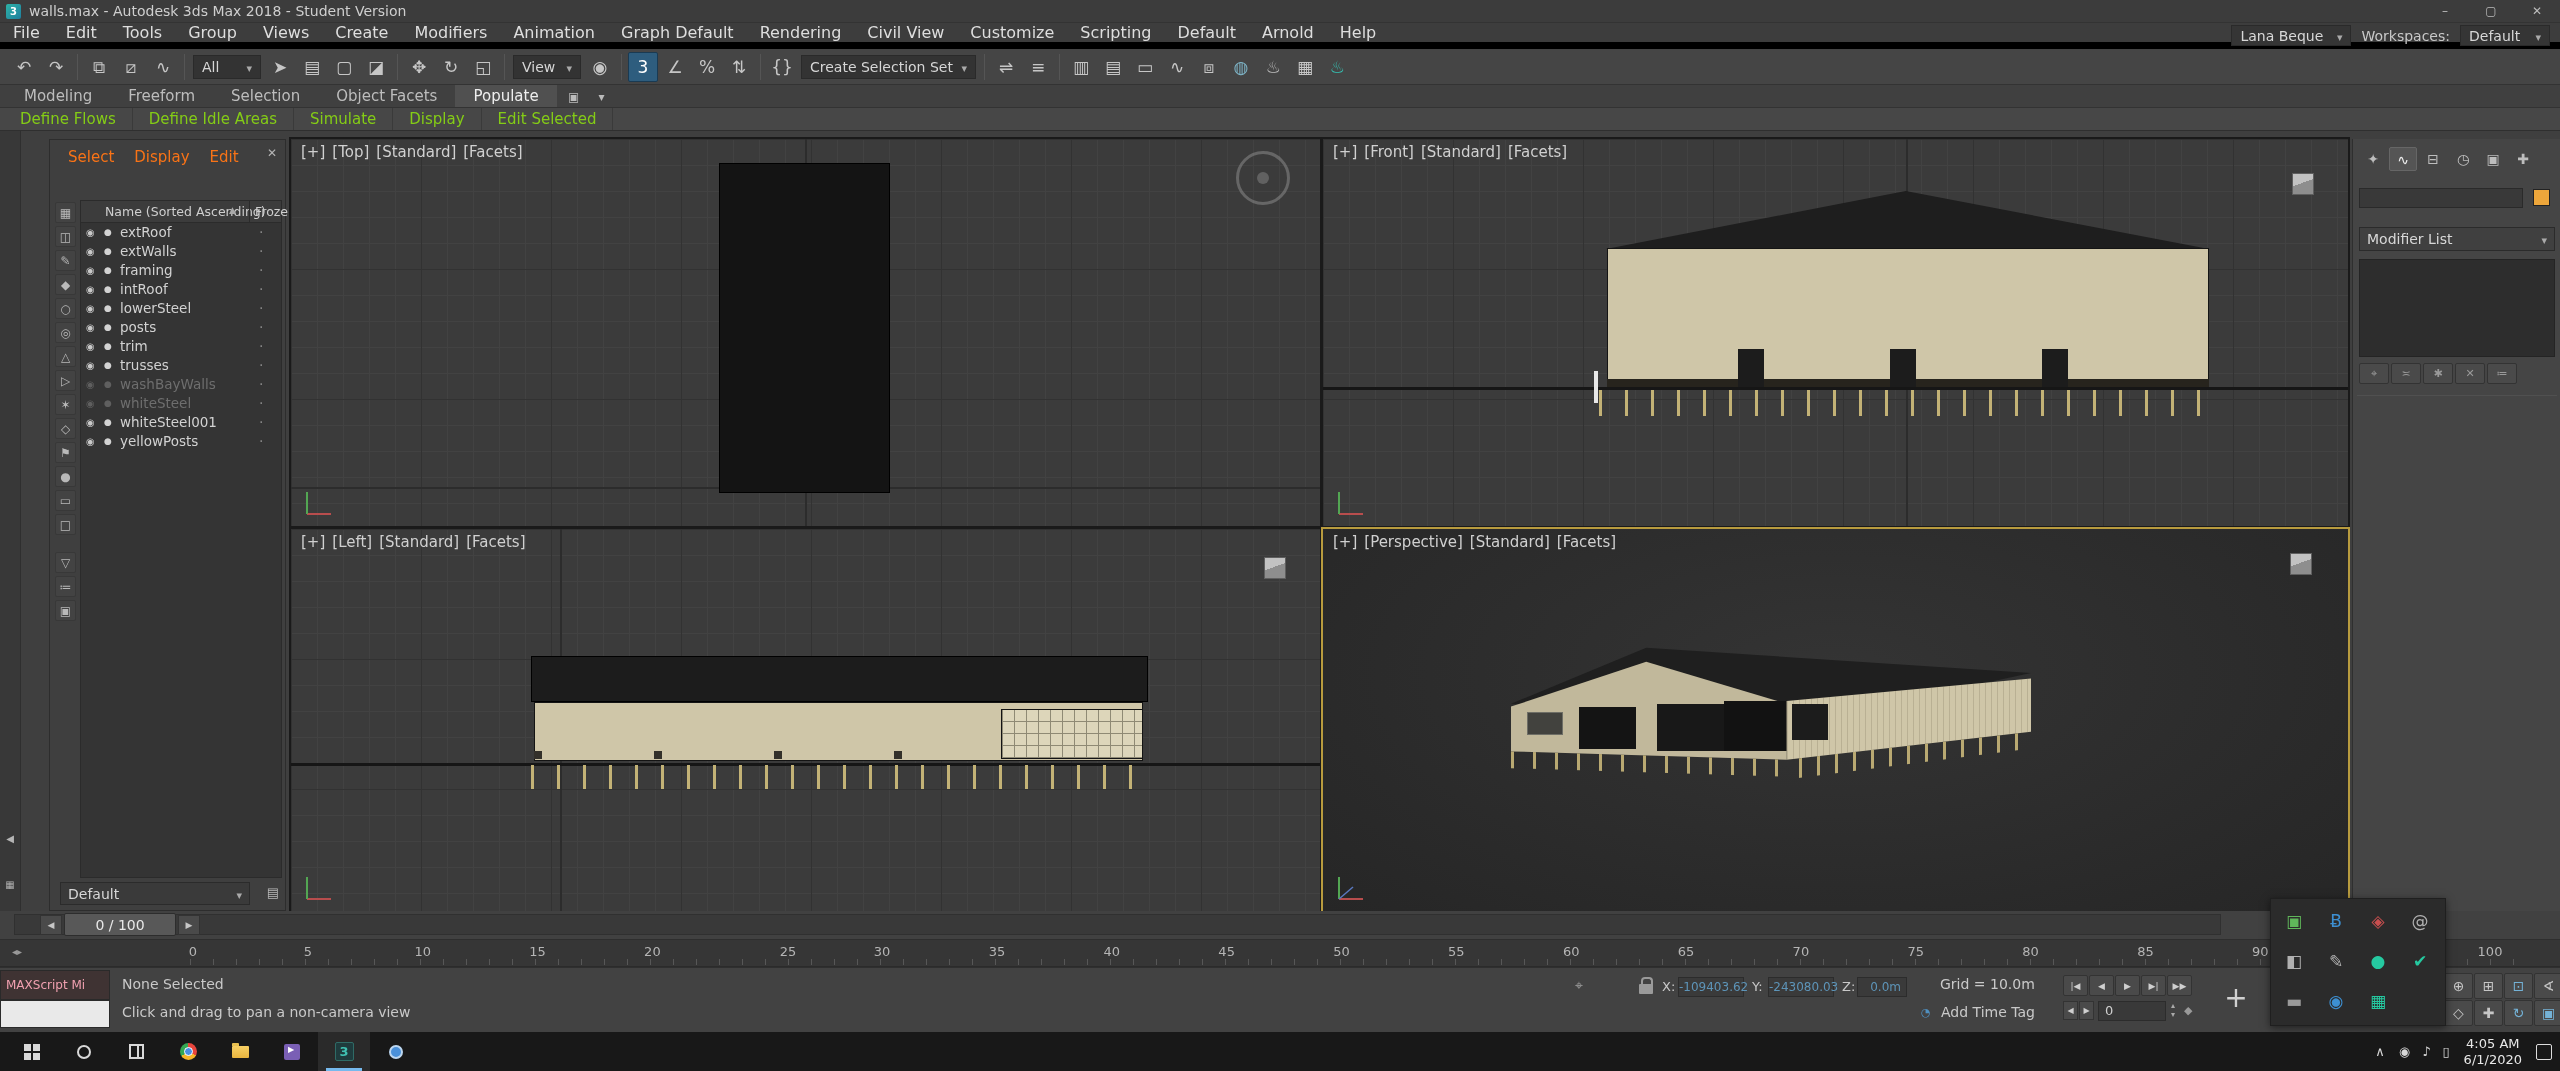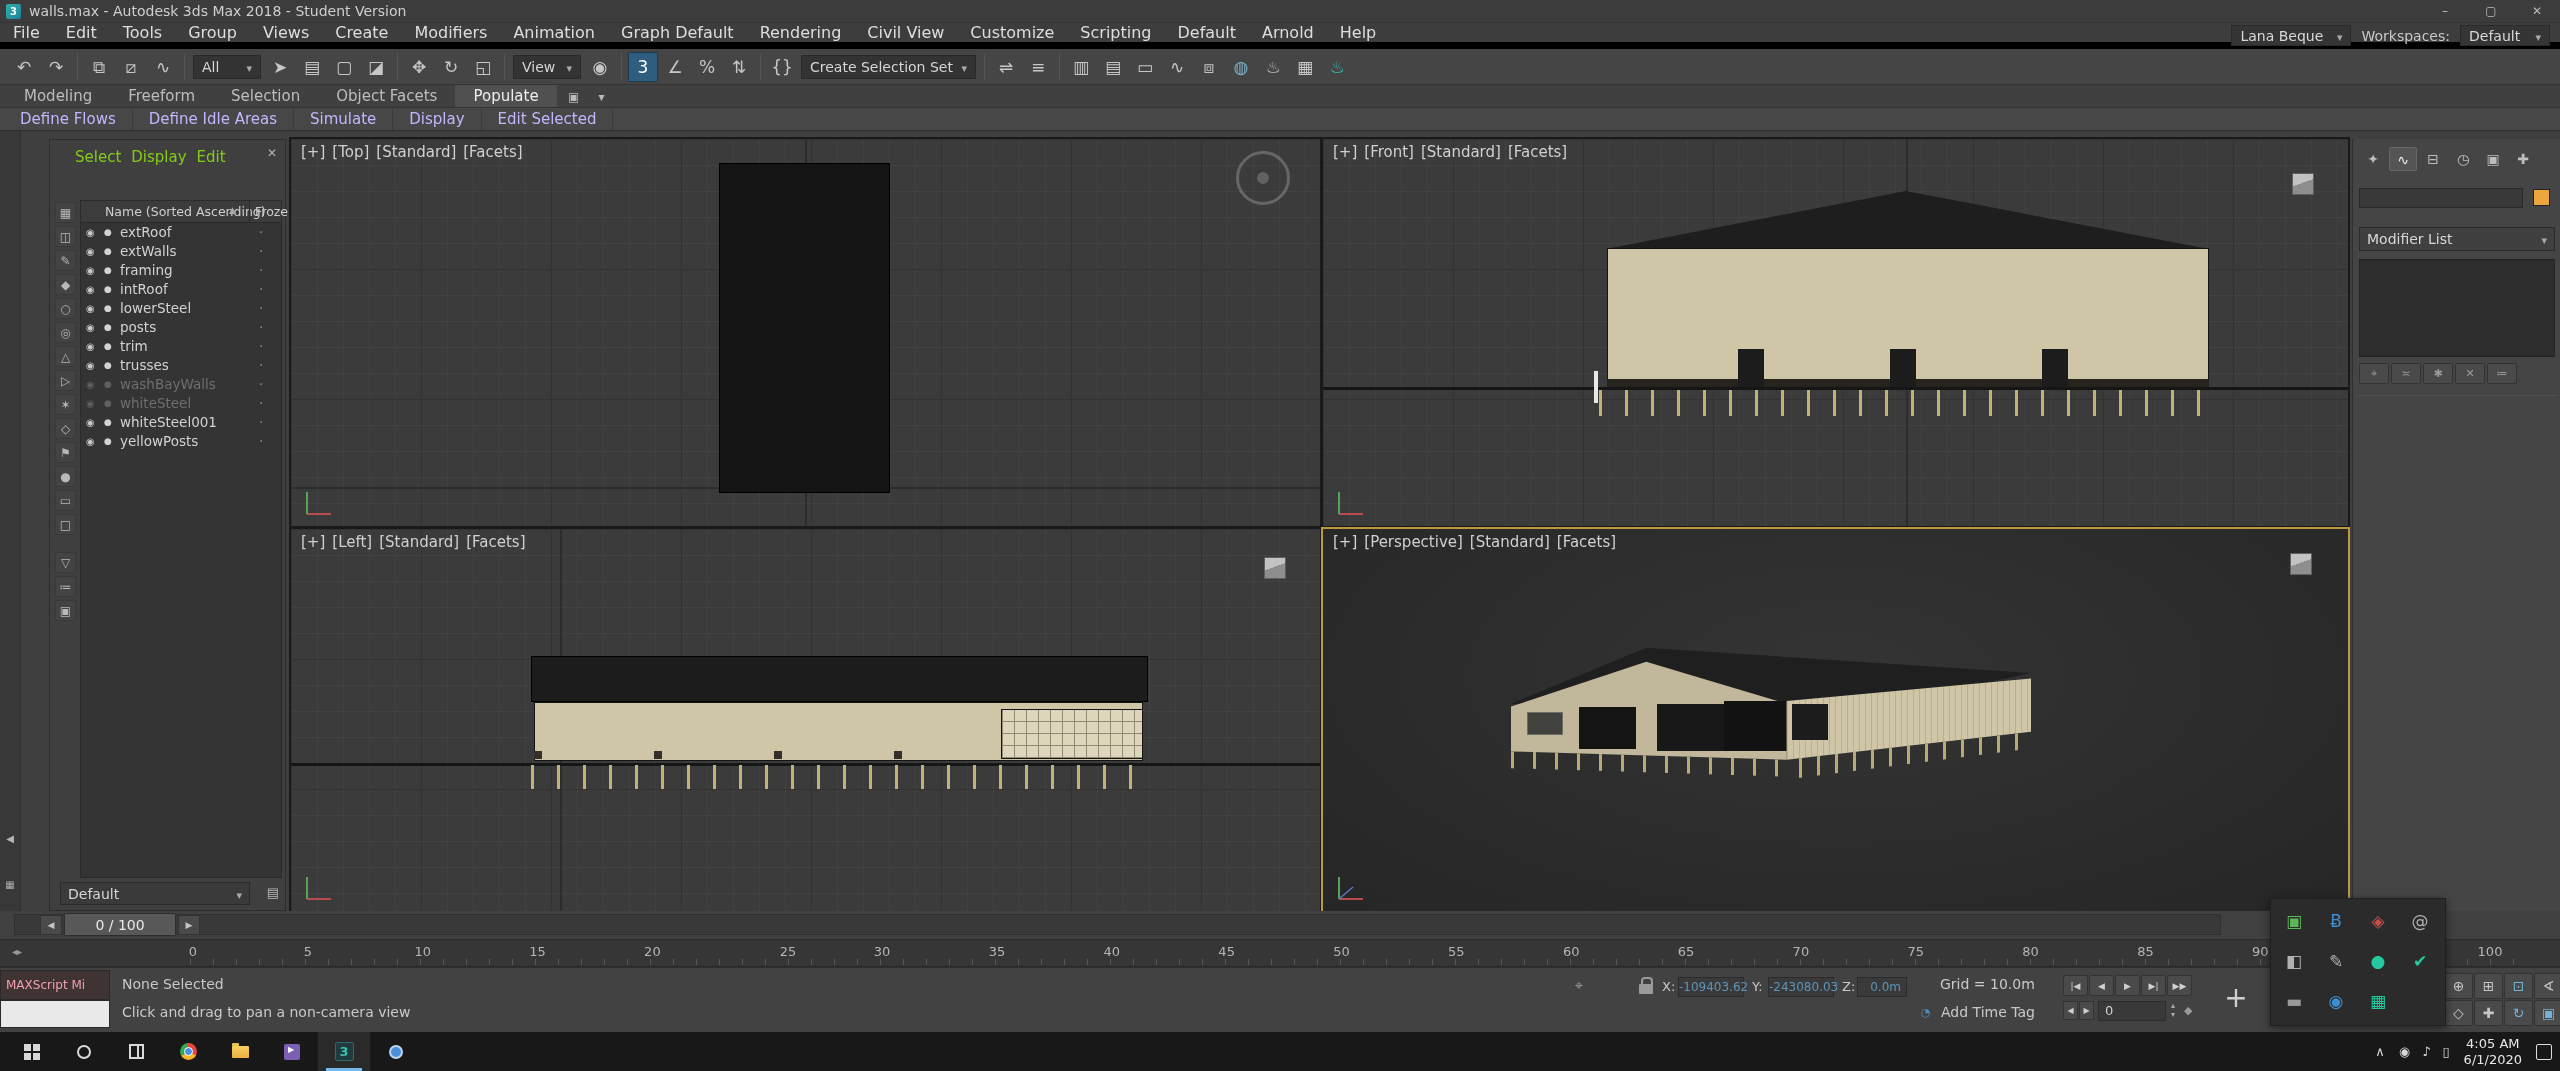--- a/index.html
+++ b/index.html
@@ -36,30 +36,30 @@
   .tdrop.wide{min-width:175px;}
 
   #ribbontabs{position:absolute;left:0;top:85px;width:2560px;height:23px;background:#404040;
               border-bottom:1px solid #333;display:flex;align-items:flex-end;padding-left:6px;}
   .rtab{padding:0 18px;font-size:15px;color:#bdbdbd;line-height:22px;}
   .rtab.active{background:#505050;color:#eee;}
   .ribicon{width:22px;height:20px;margin-left:6px;text-align:center;line-height:20px;font-size:12px;color:#bbb;}
 
   #ribbonbar{position:absolute;left:0;top:108px;width:2560px;height:23px;background:#474747;
              border-bottom:1px solid #2f2f2f;display:flex;align-items:center;padding-left:4px;}
-  .rtool{padding:0 16px;font-size:15px;color:#c4b5fd;line-height:22px;border-right:1px solid #3a3a3a;}
+  .rtool{padding:0 16px;font-size:15px;color:#84cc16;line-height:22px;border-right:1px solid #3a3a3a;}
 
   
   #leftrail{position:absolute;left:0;top:131px;width:21px;height:780px;background:#383838;border-right:1px solid #2f2f2f;}
   .rail-btn{position:absolute;left:2px;width:16px;height:16px;text-align:center;line-height:16px;font-size:10px;color:#b5b5b5;}
 
   
   #explorer{position:absolute;left:49px;top:139px;width:237px;height:772px;background:#3f3f3f;
             border:1px solid #2d2d2d;font-size:14px;}
-  #explorer-menus{position:absolute;left:18px;top:8px;display:flex;gap:10px;font-size:15px;color:#84cc16;margin-left:7px;}
+  #explorer-menus{position:absolute;left:18px;top:8px;display:flex;gap:20px;font-size:15px;color:#f97316;}
   #explorer-close{position:absolute;right:8px;top:6px;font-size:12px;color:#b5b5b5;}
   #explorer-strip{position:absolute;left:3px;top:62px;width:25px;display:flex;flex-direction:column;align-items:center;}
   .xicon{width:21px;height:21px;margin-bottom:3px;text-align:center;line-height:21px;font-size:12px;
          color:#b9b9b9;background:#434343;border:1px solid #383838;border-radius:2px;}
   .xicon.gap{margin-top:14px;}
   #explorer-list{position:absolute;left:30px;top:60px;right:3px;bottom:32px;background:#343434;border:1px solid #2b2b2b;}
   #explorer-header{position:absolute;left:0;top:0;right:0;height:22px;background:#3c3c3c;border-bottom:1px solid #2b2b2b;
                    font-size:12.5px;color:#cfcfcf;}
   #xh-name{position:absolute;left:24px;top:3px;}
   #xh-sort{position:absolute;left:148px;top:4px;font-size:9px;color:#aaa;}

